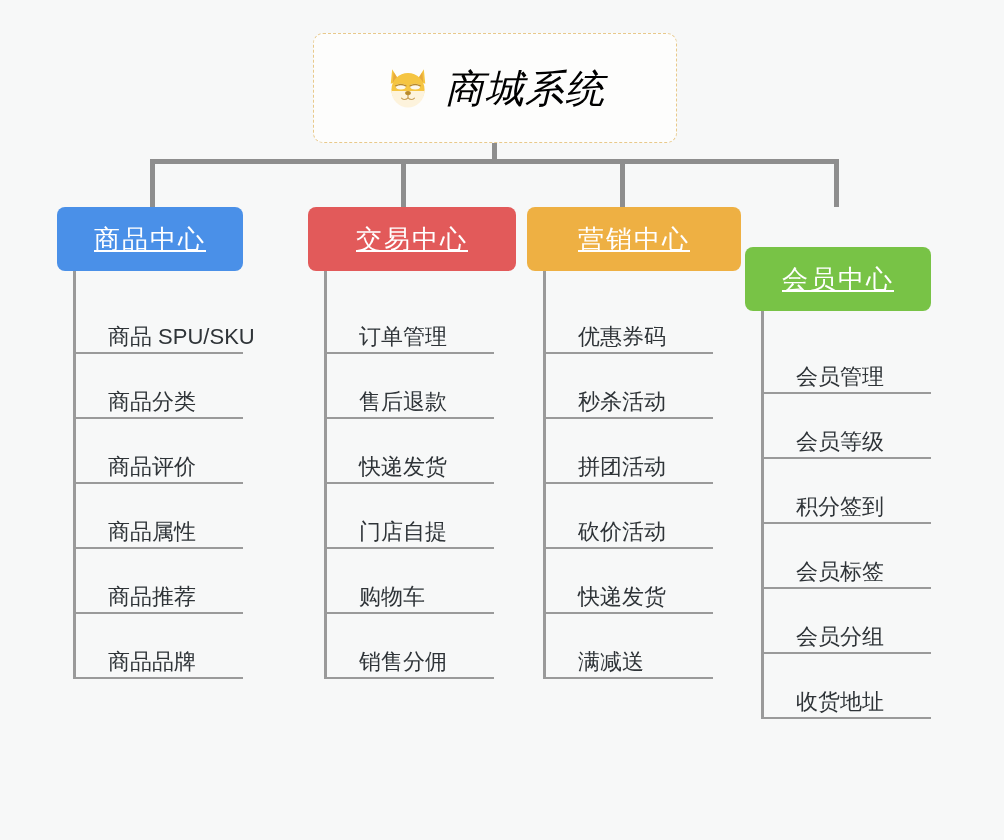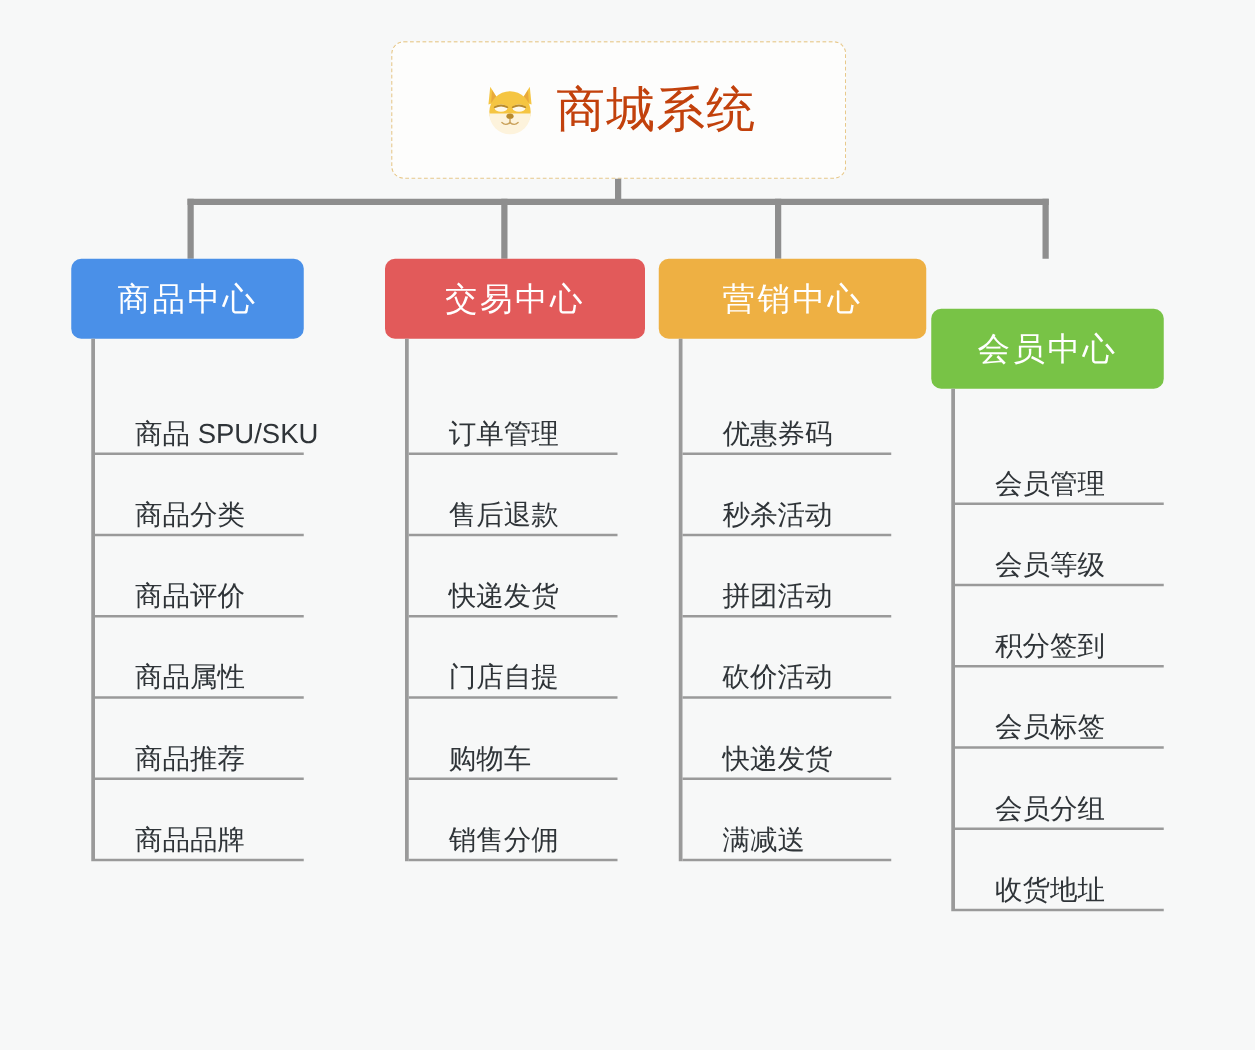--- a/index.html
+++ b/index.html
@@ -37,24 +37,25 @@
     gap: 14px;
   }
   .root-emoji {
     width: 46px;
     height: 46px;
     flex: 0 0 auto;
     display: block;
   }
   .root-title {
     font-size: 39px;
-    color: #c2410c;
+    color: #000000;
     letter-spacing: 1px;
     line-height: 1;
     white-space: nowrap;
+    font-style: italic;
   }
 
   
   .trunk {
     position: absolute;
     left: 492px;
     top: 143px;
     width: 5px;
     height: 20px;
     background: #8e8e8e;
@@ -83,28 +84,29 @@
   .cat-box {
     height: 64px;
     border-radius: 8px;
     display: flex;
     align-items: center;
     justify-content: center;
     color: #ffffff;
     font-size: 26px;
     letter-spacing: 2px;
     box-sizing: border-box;
+    text-decoration: underline;
   }
 
   
   .leaves {
     position: relative;
     margin-left: 16px;
     border-left: 3px solid #9a9a9a;
-    padding-top: 28px;
+    padding-top: 18px;
   }
   .leaf {
     height: 65px;
     display: flex;
     align-items: flex-end;
     box-sizing: border-box;
     border-bottom: 2px solid #9a9a9a;
     padding-bottom: 3px;
     padding-left: 32px;
   }

